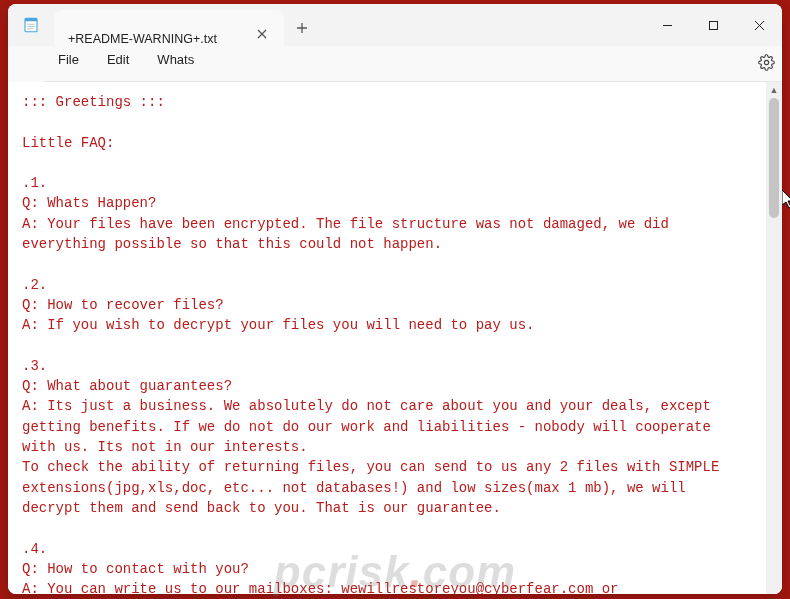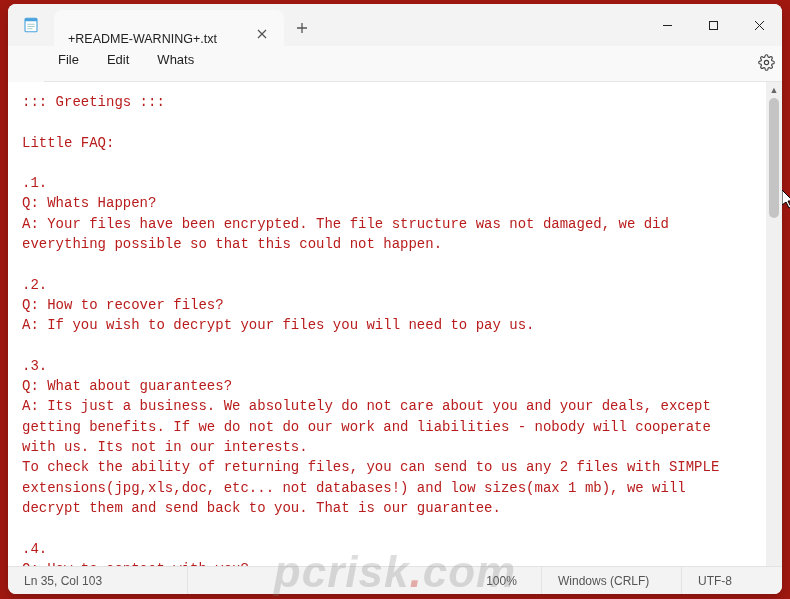--- a/index.html
+++ b/index.html
@@ -249,27 +249,20 @@
 
 .4.
 Q: How to contact with you?
 A: You can write us to our mailboxes: wewillrestoreyou@cyberfear.com or wewillrestoreyou@onionmail.org</div>
     <div class="scrollbar">
       <div class="arrow">▲</div>
       <div class="thumb"></div>
     </div>
   </div>
 
-  <div class="statusbar">
-    <div class="status-cell" style="min-width:180px">Ln 35, Col 103</div>
-    <div class="status-spacer"></div>
-    <div class="status-cell" style="min-width:80px;justify-content:center">100%</div>
-    <div class="status-cell" style="min-width:140px">Windows (CRLF)</div>
-    <div class="status-cell" style="min-width:100px">UTF-8</div>
-  </div>
 
 </div>
 
 <div class="watermark">
   <span>pcrisk</span><span class="dot">.</span><span>com</span>
 </div>
 
 <svg class="cursor" width="14" height="20" viewBox="0 0 14 20">
   <path d="M0 0 L0 15 L4 12 L7 18 L9 17 L6 11 L11 11 Z" fill="#fff" stroke="#000" stroke-width="1"></path>
 </svg>

